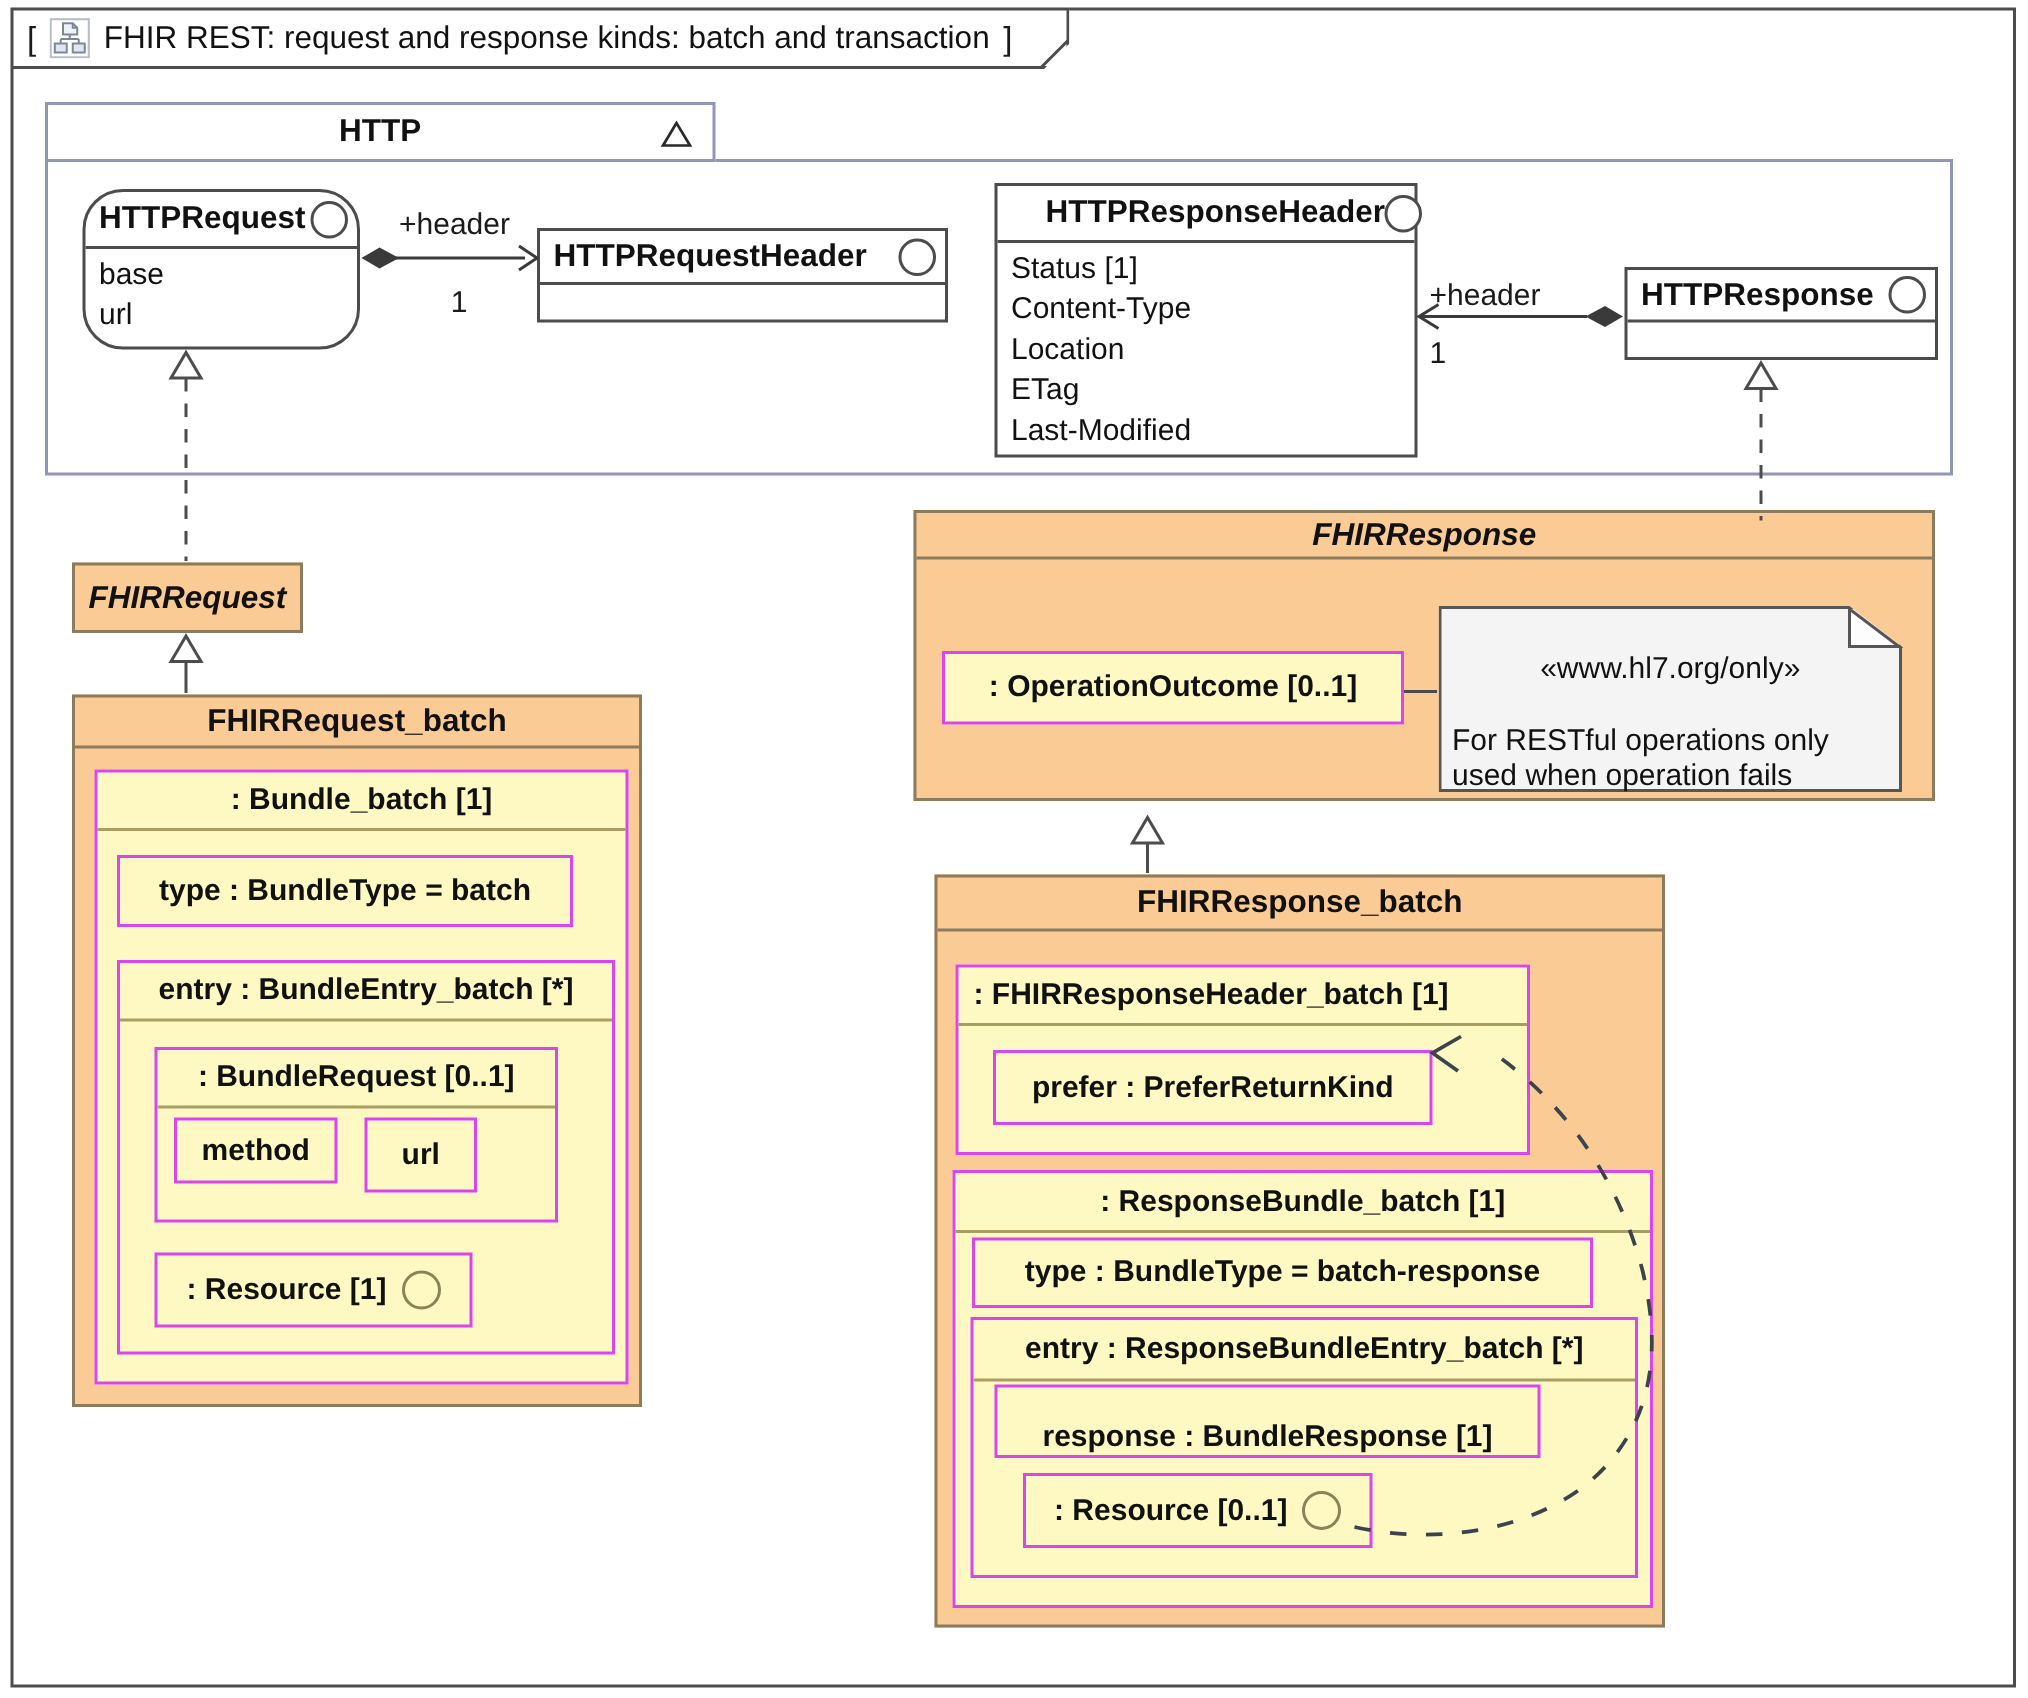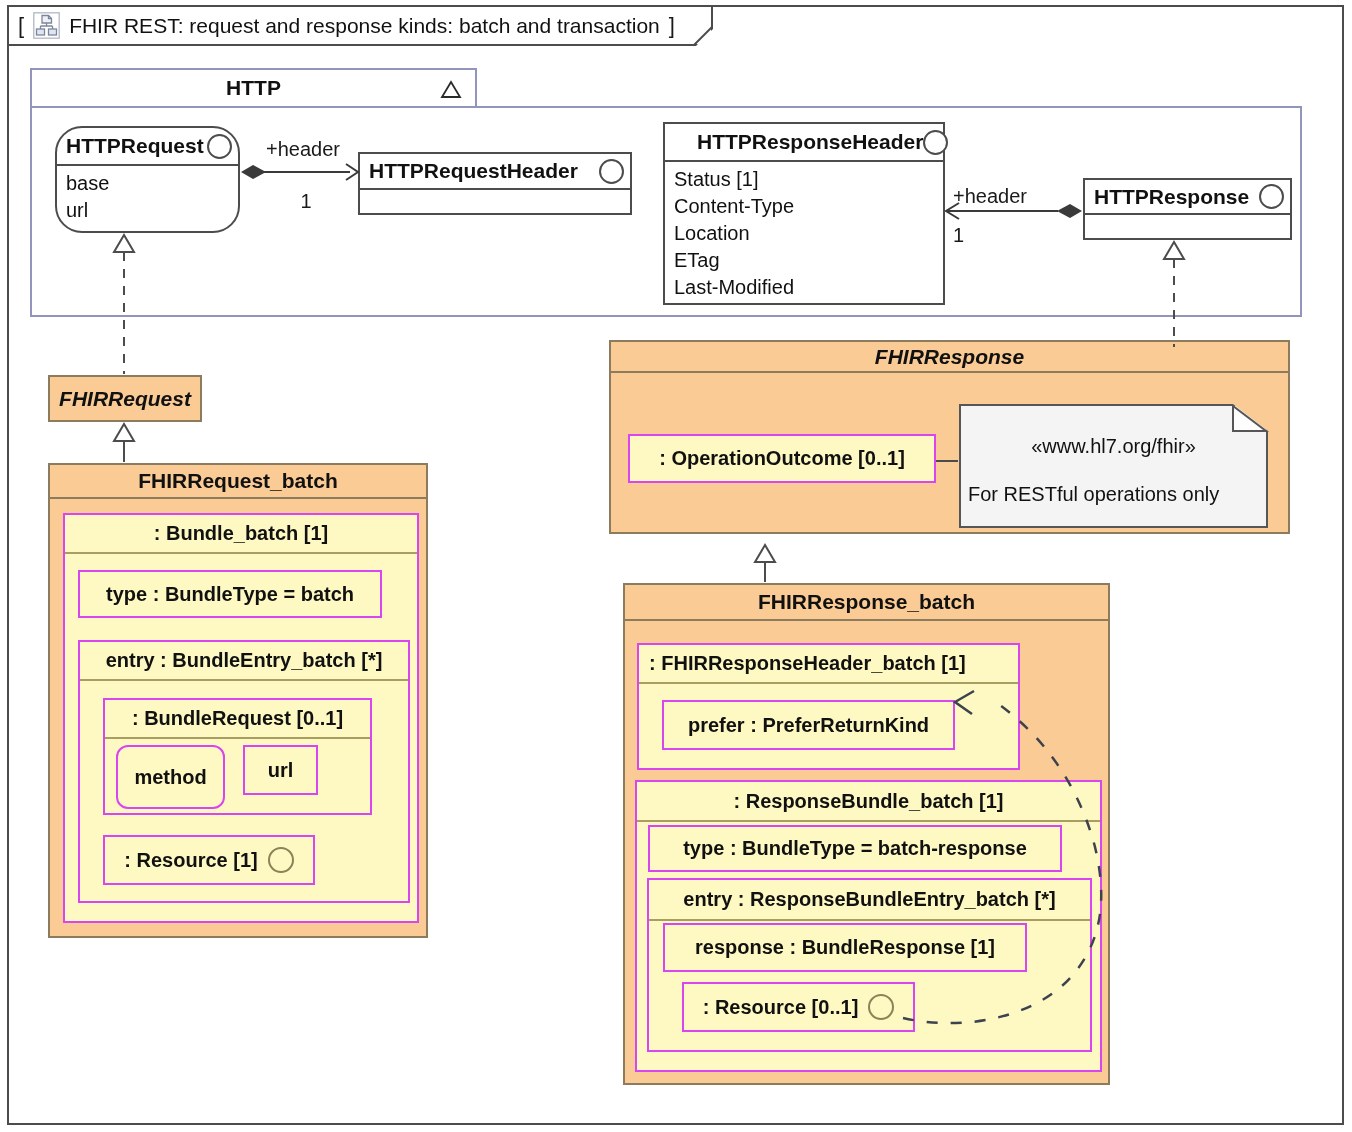--- a/index.html
+++ b/index.html
@@ -155,43 +155,44 @@
   <div class="abs ybox" style="left:78px;top:640px;width:332px;height:263px;">
     <div class="yhd" style="height:37px;">
       <span>entry : BundleEntry_batch [*]</span>
     </div>
   </div>
   <div class="abs ybox" style="left:103px;top:698px;width:269px;height:117px;">
     <div class="yhd" style="height:37px;">
       <span>: BundleRequest [0..1]</span>
     </div>
   </div>
-  <div class="abs ybox yleaf" style="left:116px;top:745px;width:109px;height:64px;border-radius:12px;">
+  <div class="abs ybox yleaf" style="left:116px;top:745px;width:109px;height:44px;">
     <span>method</span>
   </div>
   <div class="abs ybox yleaf" style="left:243px;top:745px;width:75px;height:50px;">
     <span>url</span>
   </div>
   <div class="abs ybox yleaf" style="left:103px;top:835px;width:212px;height:50px;">
     <span>: Resource [1]</span>
     <span class="ball2"></span>
   </div>
 
   <div class="abs obox" style="left:609px;top:340px;width:681px;height:194px;">
     <div class="ohd italic" style="height:29px;">
       <span>FHIRResponse</span>
     </div>
   </div>
   <div class="abs ybox yleaf" style="left:628px;top:434px;width:308px;height:49px;">
     <span>: OperationOutcome [0..1]</span>
   </div>
   <div class="abs" id="note">
-    <div class="stereo">«www.hl7.org/fhir»</div>
+    <div class="stereo">«www.hl7.org/only»</div>
     <div class="body">
       <div>For RESTful operations only</div>
+      <div>used when operation fails</div>
     </div>
   </div>
 
   <div class="abs obox" style="left:623px;top:583px;width:487px;height:502px;">
     <div class="ohd" style="height:34px;">
       <span>FHIRResponse_batch</span>
     </div>
   </div>
   <div class="abs ybox" style="left:637px;top:643px;width:383px;height:127px;">
     <div class="yhd left" style="height:37px;">
@@ -207,21 +208,21 @@
     </div>
   </div>
   <div class="abs ybox yleaf" style="left:648px;top:825px;width:414px;height:47px;">
     <span>type : BundleType = batch-response</span>
   </div>
   <div class="abs ybox" style="left:647px;top:878px;width:445px;height:174px;">
     <div class="yhd" style="height:39px;">
       <span>entry : ResponseBundleEntry_batch [*]</span>
     </div>
   </div>
-  <div class="abs ybox yleaf" style="left:663px;top:923px;width:364px;height:49px;">
+  <div class="abs ybox yleaf" style="left:663px;top:923px;width:364px;height:49px;align-items:flex-end;">
     <span>response : BundleResponse [1]</span>
   </div>
   <div class="abs ybox yleaf" style="left:682px;top:982px;width:233px;height:50px;">
     <span>: Resource [0..1]</span>
     <span class="ball2"></span>
   </div>
 
 
   <svg id="overlay">
 

